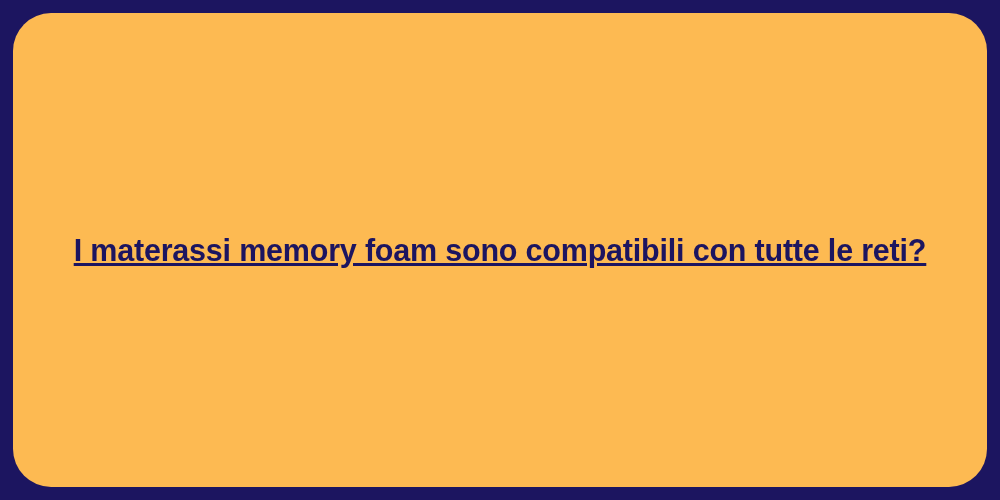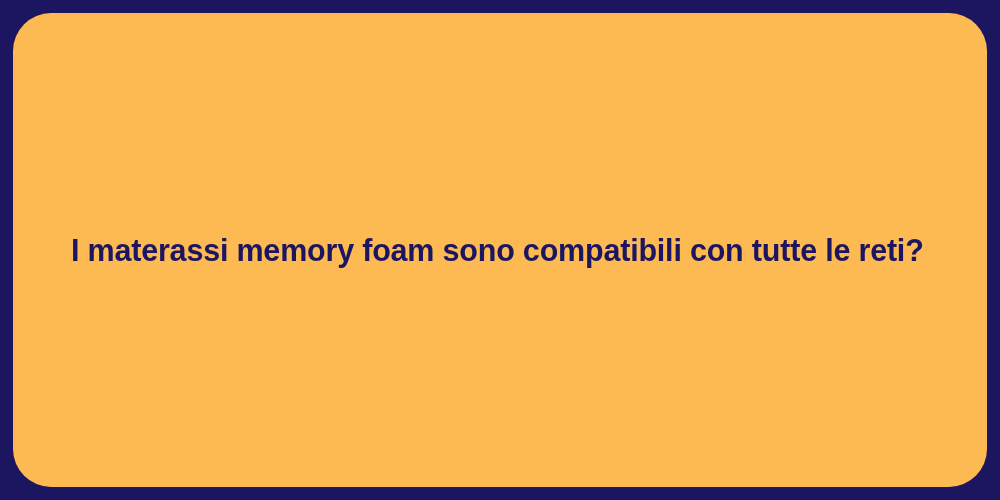--- a/index.html
+++ b/index.html
@@ -35,22 +35,24 @@
   }
 
   #question-title {
     margin: 6px;
     font-family: "Liberation Sans", sans-serif;
     font-size: 30.5px;
     font-weight: 700;
     line-height: 1.25;
     letter-spacing: -0.2px;
     color: #1C1560;
+    text-align: center;
     width: 100%;
     white-space: nowrap;
+    text-decoration: underline;
   }
 </style>
 </head>
 <body>
 
 <div id="card-frame">
   <div id="card-panel">
     <h1 id="question-title">I materassi memory foam sono compatibili con tutte le reti?</h1>
   </div>
 </div>

